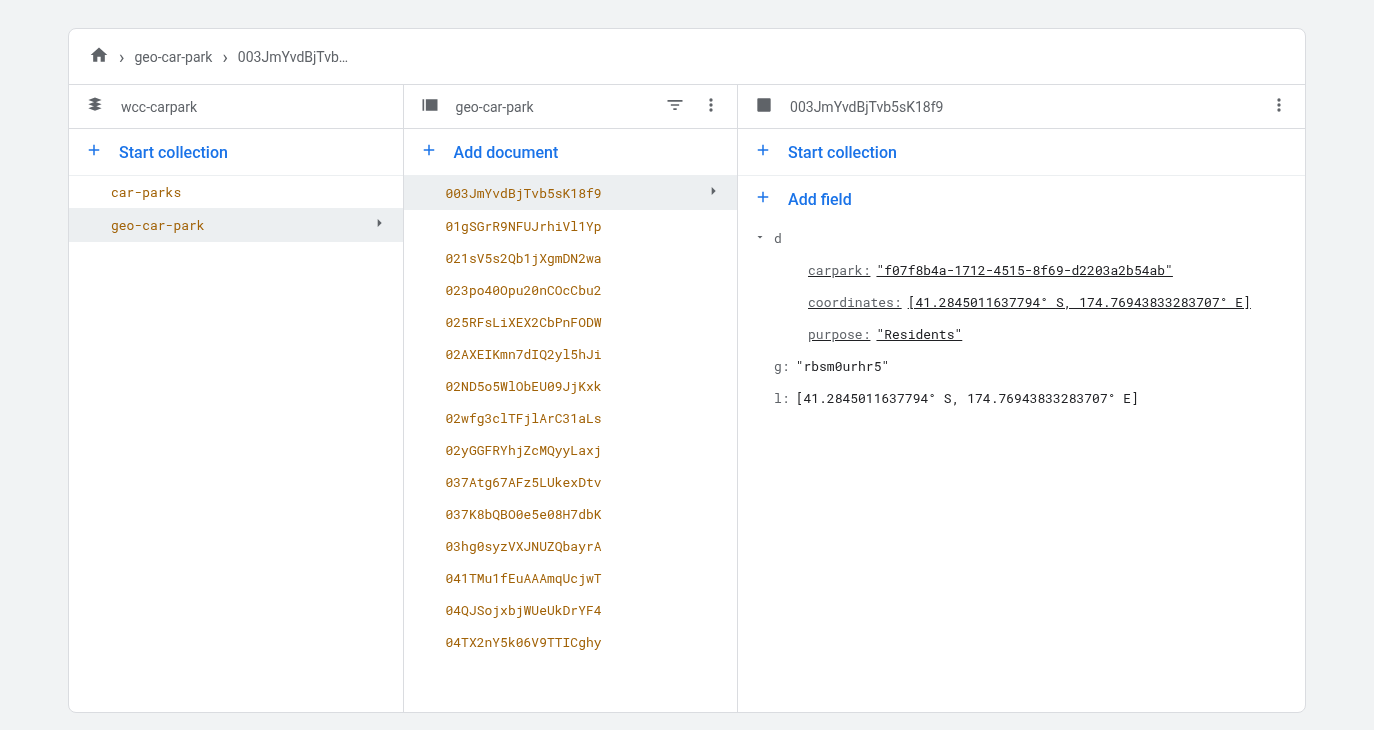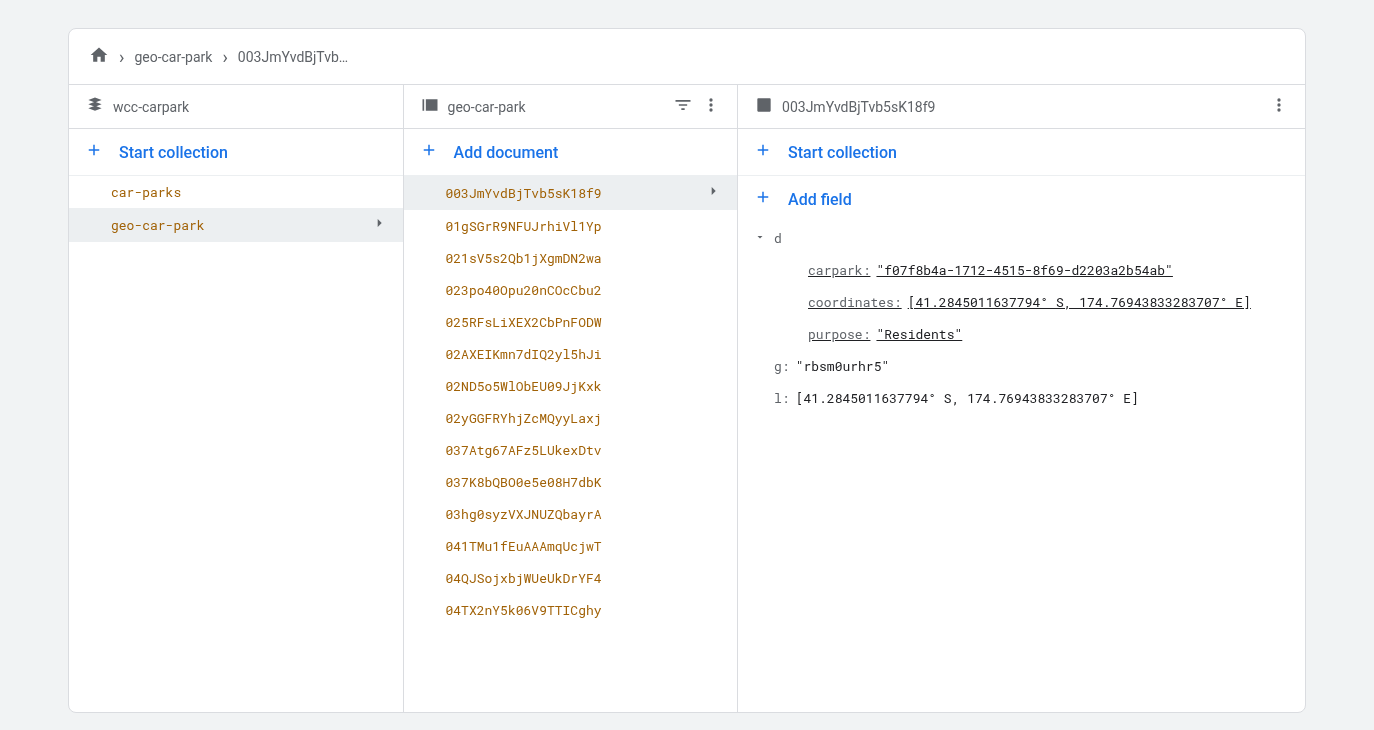--- a/index.html
+++ b/index.html
@@ -55,21 +55,21 @@
       position: relative;
     }
     .col:last-child {
       border-right: none;
       flex: 1.7;
     }
     .col-header {
       display: flex;
       align-items: center;
       padding: 10px 16px;
-      gap: 8px;
+      gap: 16px;
       border-bottom: 1px solid #dadce0;
       color: #5f6368;
     }
     .col-header .header-icon svg {
       width: 20px;
       height: 20px;
       fill: #5f6368;
     }
     .col-header-title {
       flex: 1;
@@ -274,20 +274,23 @@
           <div class="list-item">
             <span>025RFsLiXEX2CbPnFODW</span>
           </div>
           <div class="list-item">
             <span>02AXEIKmn7dIQ2yl5hJi</span>
           </div>
           <div class="list-item">
             <span>02ND5o5WlObEU09JjKxk</span>
           </div>
           <div class="list-item">
+            <span>02wfg3clTFjlArC31aLs</span>
+          </div>
+          <div class="list-item">
             <span>02yGGFRYhjZcMQyyLaxj</span>
           </div>
           <div class="list-item">
             <span>037Atg67AFz5LUkexDtv</span>
           </div>
           <div class="list-item">
             <span>037K8bQBO0e5e08H7dbK</span>
           </div>
           <div class="list-item">
             <span>03hg0syzVXJNUZQbayrA</span>

